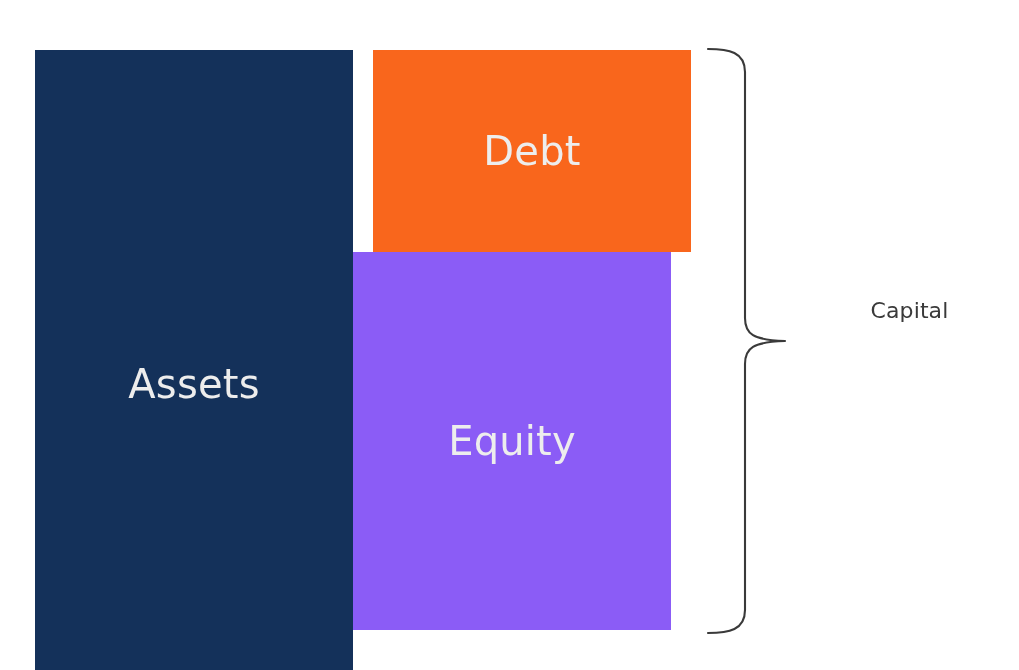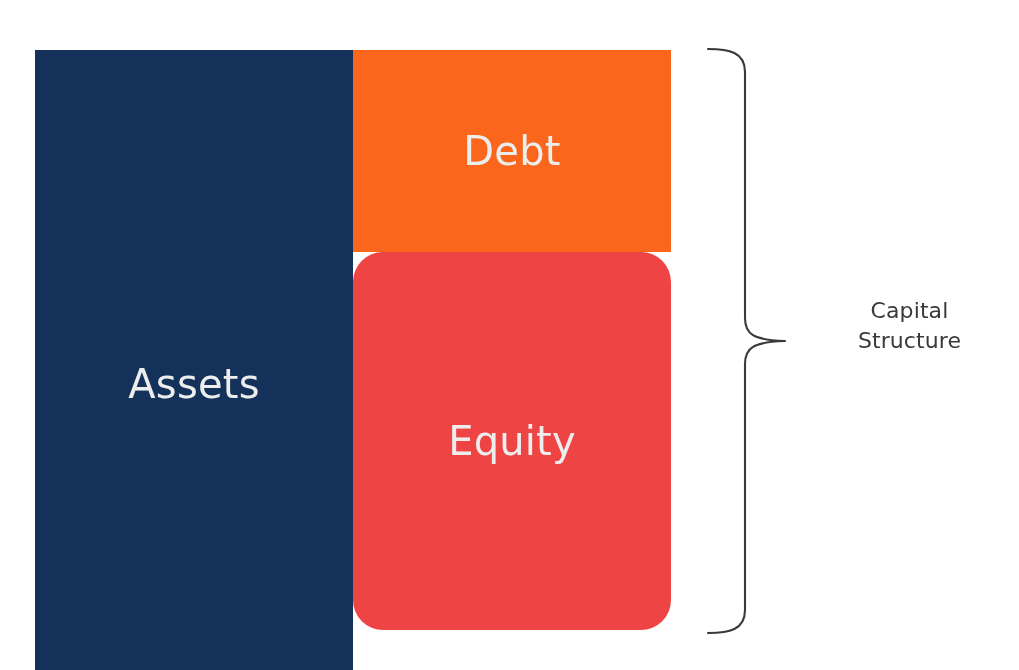--- a/index.html
+++ b/index.html
@@ -44,35 +44,34 @@
   #assets-block {
     left: 35px;
     top: 50px;
     width: 318px;
     height: 668px;
     background: #14315a;
   }
 
   
   #debt-block {
-    left: 353px;
+    left: 373px;
     top: 50px;
     width: 318px;
     height: 202px;
     background: #f9661c;
   }
 
   
   #equity-block {
     left: 353px;
     top: 252px;
     width: 318px;
     height: 378px;
-    background: #ef4444;
-    border-radius: 30px;
+    background: #8b5cf6;
   }
 
   
   #brace-wrap {
     position: absolute;
     left: 695px;
     top: 38px;
     width: 105px;
     height: 606px;
     pointer-events: none;
@@ -126,16 +125,15 @@
                L 50 280
                C 50 296, 58 302, 90 303
                C 58 304, 50 310, 50 326
                L 50 572
                C 50 592, 34 595, 13 595" fill="none" stroke="#3a3a3a" stroke-width="2.1" stroke-linecap="round" stroke-linejoin="round"></path>
     </svg>
   </div>
 
   <div id="capital-structure-caption">
     <span class="cs-line">Capital</span>
-    <span class="cs-line">Structure</span>
   </div>
 
 </div>
 
 </body></html>

